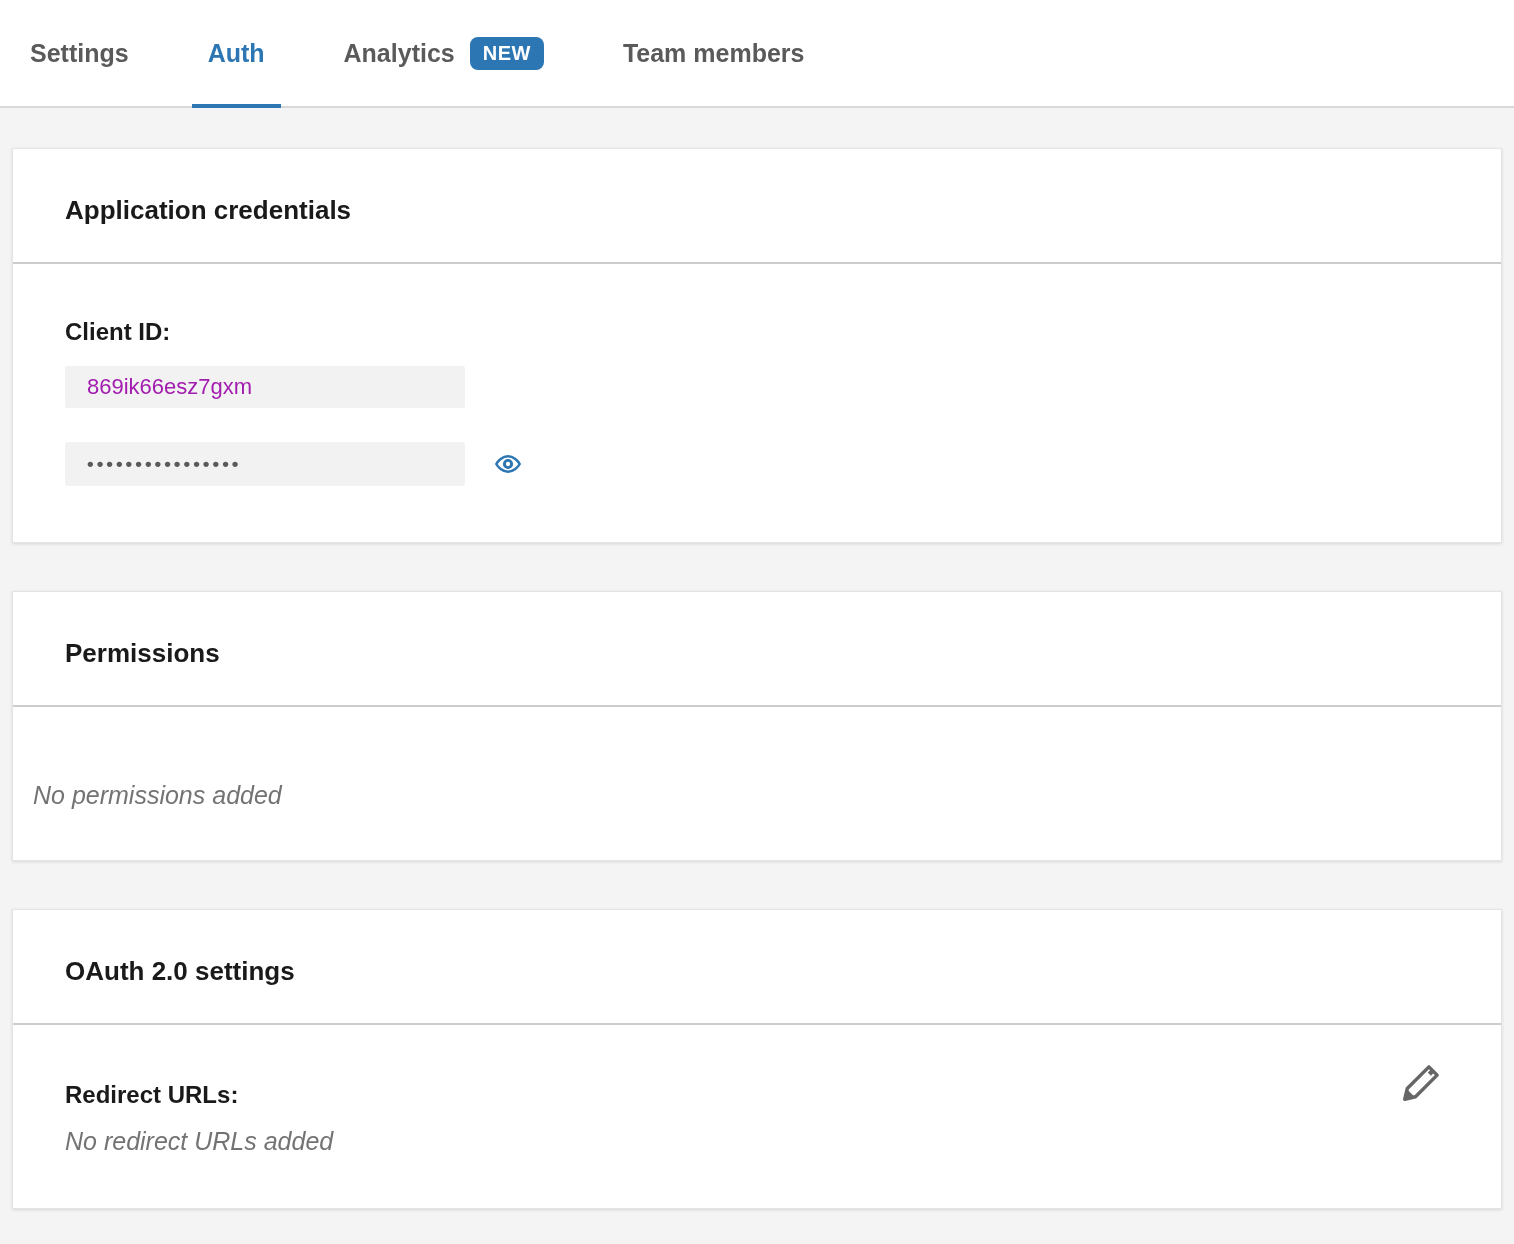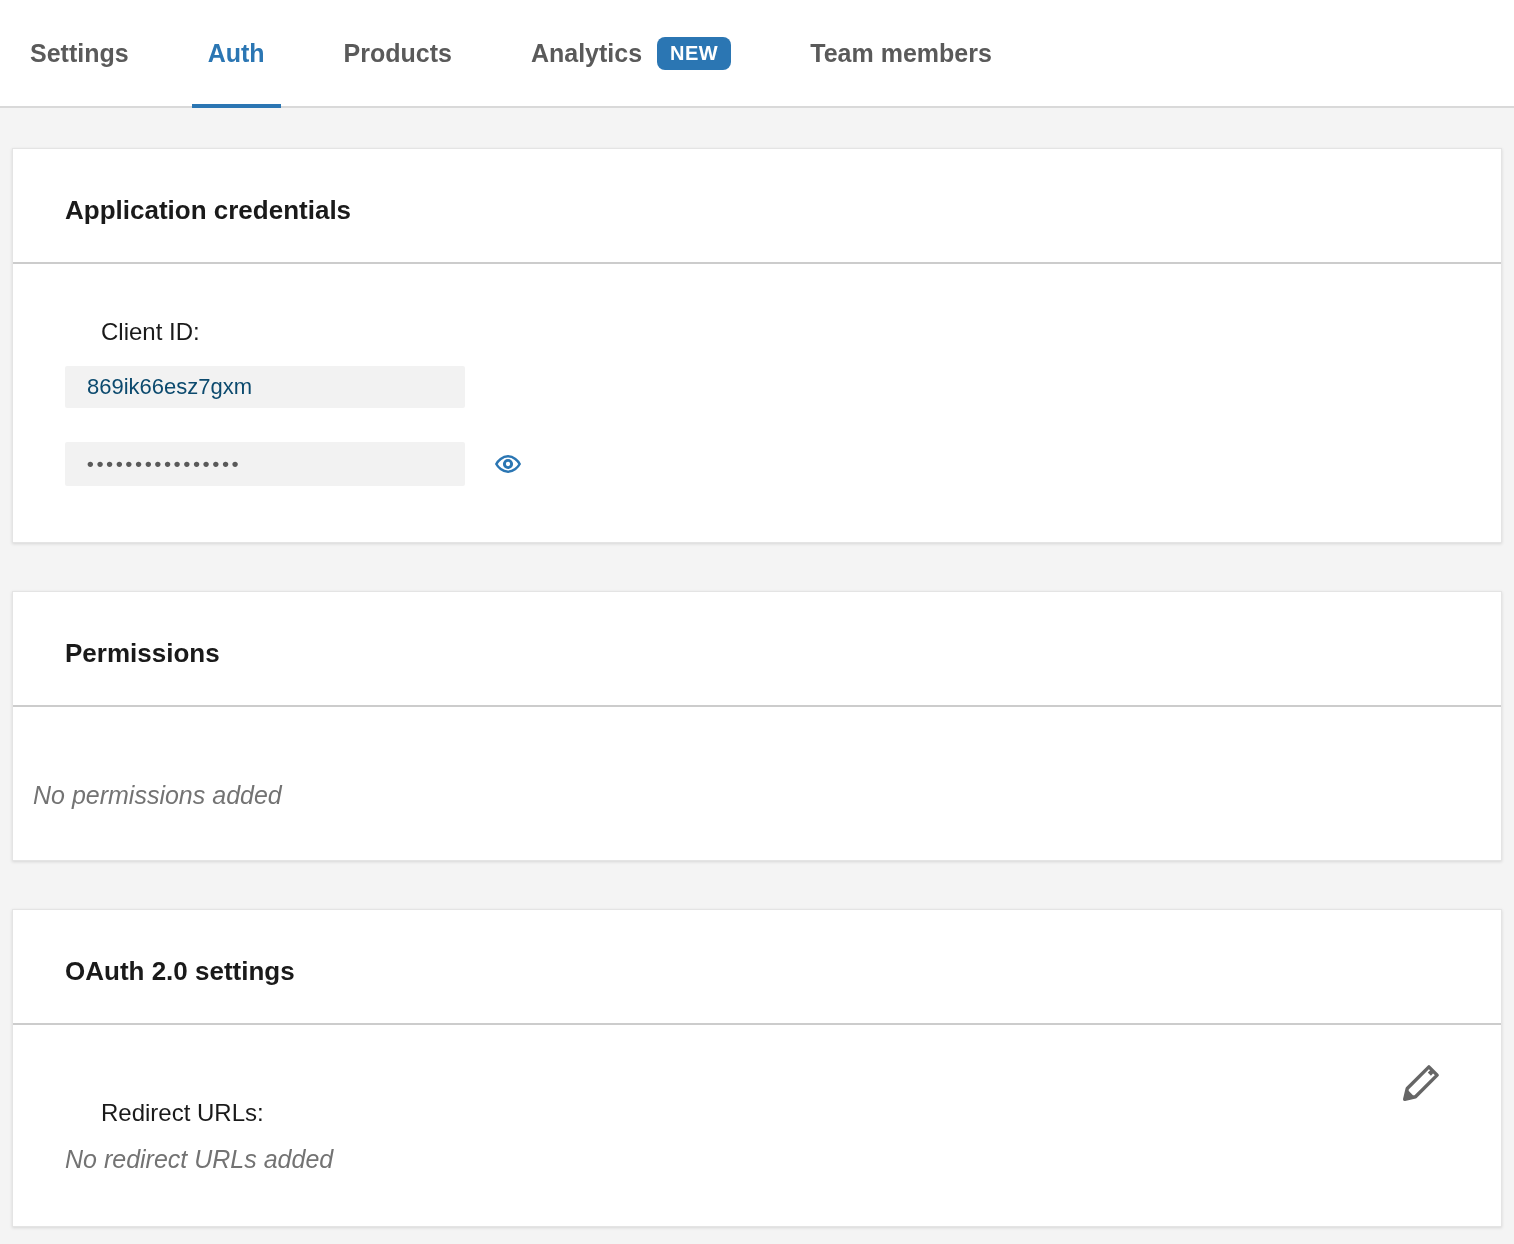--- a/index.html
+++ b/index.html
@@ -70,37 +70,36 @@
     font-size: 26px;
     font-weight: 700;
     color: #1a1a1a;
     margin: 0;
   }
 
   
   .cred-body { padding: 54px 52px 56px; }
   .field-label {
     font-size: 24px;
-    font-weight: 400;
+    font-weight: 700;
     color: #1a1a1a;
-    margin-left: 36px;
   }
   .value-box {
     width: 400px;
     background: #f2f2f2;
     border-radius: 2px;
     padding: 0 22px;
     display: flex;
     align-items: center;
   }
   .client-id-box {
     height: 42px;
     margin: 20px 0 34px;
     font-size: 22px;
-    color: #0c4a6e;
+    color: #a21caf;
   }
   .secret-row {
     display: flex;
     align-items: center;
     gap: 24px;
     margin-top: 24px;
   }
   .client-secret-box {
     height: 44px;
     font-size: 19px;
@@ -120,42 +119,39 @@
   
   .empty-text {
     font-style: italic;
     color: #737373;
     font-size: 25px;
   }
 
   .permissions-body { padding: 74px 20px 50px; }
 
   .oauth-body {
-    padding: 74px 52px 52px;
+    padding: 56px 52px 52px;
     position: relative;
   }
   .redirect-label { margin-bottom: 18px; }
   .edit-btn {
     position: absolute;
     top: 34px;
     right: 56px;
   }
 </style>
 </head>
 <body>
 
 <nav class="tabbar">
   <div class="tab">
     <span>Settings</span>
   </div>
   <div class="tab active">
     <span>Auth</span>
-  </div>
-  <div class="tab">
-    <span>Products</span>
   </div>
   <div class="tab">
     <span>Analytics</span>
     <span class="badge">NEW</span>
   </div>
   <div class="tab">
     <span>Team members</span>
   </div>
 </nav>
 

